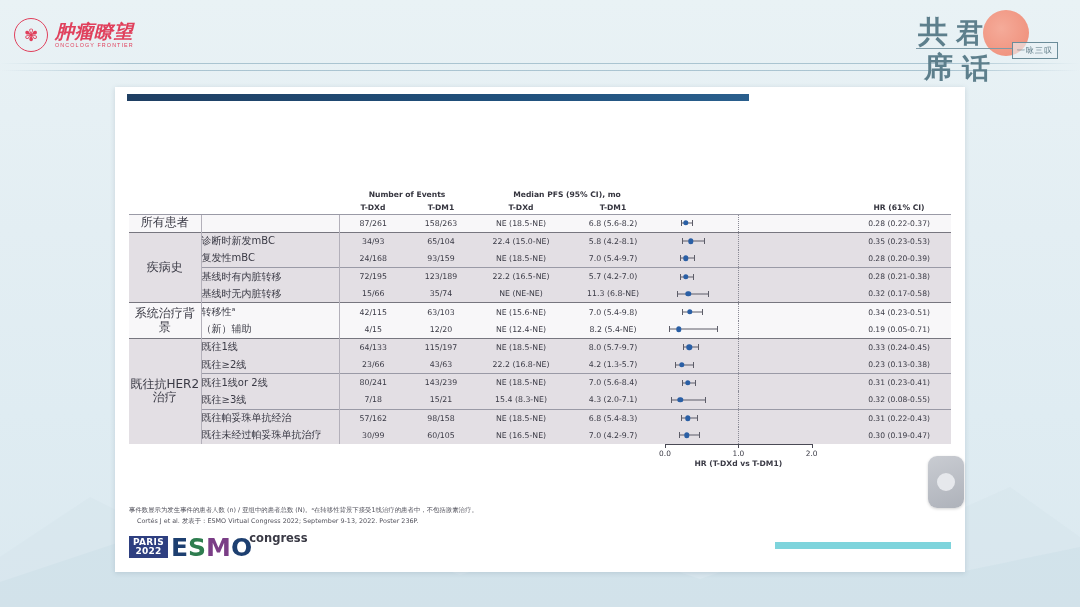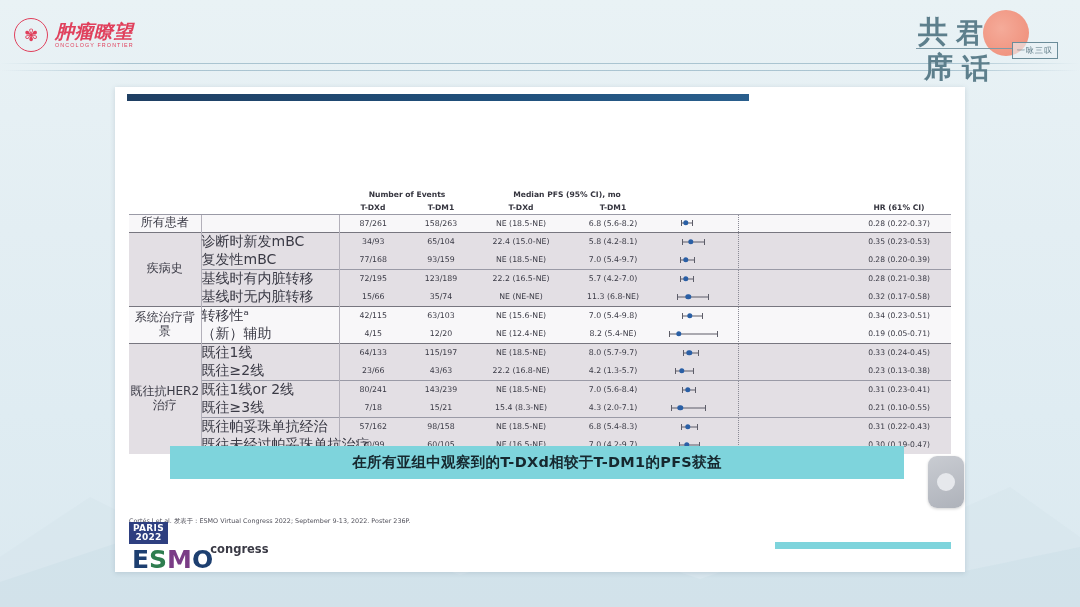--- a/index.html
+++ b/index.html
@@ -95,21 +95,21 @@
   tr.band-a td { background:#f8f7f9; }
   tr.band-b td { background:#e3dfe4; }
 
   td.c-grp {
     font-size:12px; color:#3a3a45; text-align:center;
     font-family:"DejaVu Sans", sans-serif; line-height:1.15;
     border-right:.9px solid #b3b0ba;
     margin-left:8px;
   }
   td.c-sub {
-    font-size:14px; color:#3a3a45; padding-left:10px;
+    font-size:10px; color:#3a3a45; padding-left:10px;
     font-family:"DejaVu Sans", sans-serif; white-space:nowrap;
     border-right:.9px solid #b3b0ba;
   }
   td.c-sub.ctr { text-align:center; padding-left:0; }
   td.c-num {
     font-size:7.8px; text-align:center; color:#3a3a45;
     font-family:"DejaVu Sans", sans-serif; white-space:nowrap;
   }
   td.c-hr {
     font-size:7.6px; text-align:center; color:#3a3a45;
@@ -161,24 +161,24 @@
     font-family:"DejaVu Sans", sans-serif; letter-spacing:.3px;
   }
 
   
   .fn {
     position:absolute; left:14px; width:720px;
     font-size:6.4px; color:#52525c; line-height:1.6;
     font-family:"DejaVu Sans", sans-serif;
   }
   .fn1 { top:418px; }
-  .fn2 { top:429px; }
-
-  
-  .esmo { position:absolute; left:14px; top:435px; height:26px; display:flex; align-items:flex-start;flex-direction:column; }
+  .fn2 { top:429px;margin-left:8px; }
+
+  
+  .esmo { position:absolute; left:14px; top:445px; height:26px; display:flex; align-items:flex-end; }
   .esmo-paris {
     background:#2e3f80; color:#fff; font-size:9px; font-weight:bold;
     line-height:1.02; padding:2px 4px; text-align:center;
     font-family:"DejaVu Sans", sans-serif; letter-spacing:.3px;
   }
   .esmo-word { display:flex; align-items:flex-end; margin-left:3px; }
   .esmo-word span {
     font-size:25px; font-weight:bold; line-height:.84;
     font-family:"DejaVu Sans", sans-serif;
   }
@@ -300,21 +300,21 @@
                 <div class="ci-cap" style="left:22.866666666666667px"></div>
                 <div class="ci-cap" style="left:44.86666666666667px"></div>
                 <div class="vref" style="left:79.33333333333334px;top:0;height:100%"></div>
                 <div class="ci-dot" style="left:31.666666666666668px"></div>
               </div>
             </td>
             <td class="c-hr">0.35 (0.23-0.53)</td>
           </tr>
           <tr class="drow band-b">
             <td class="c-sub">复发性mBC</td>
-            <td class="c-num">77/168</td>
+            <td class="c-num">24/168</td>
             <td class="c-num">93/159</td>
             <td class="c-num">NE (18.5-NE)</td>
             <td class="c-num">7.0 (5.4-9.7)</td>
             <td class="c-plot">
               <div class="plotbox">
                 <div class="ci-line" style="left:20.666666666666668px;width:13.933333333333334px"></div>
                 <div class="ci-cap" style="left:20.666666666666668px"></div>
                 <div class="ci-cap" style="left:34.6px"></div>
                 <div class="vref" style="left:79.33333333333334px;top:0;height:100%"></div>
                 <div class="ci-dot" style="left:26.533333333333335px"></div>
@@ -451,21 +451,21 @@
             <td class="c-num">4.3 (2.0-7.1)</td>
             <td class="c-plot">
               <div class="plotbox">
                 <div class="ci-line" style="left:11.866666666666667px;width:34.46666666666667px"></div>
                 <div class="ci-cap" style="left:11.866666666666667px"></div>
                 <div class="ci-cap" style="left:46.333333333333336px"></div>
                 <div class="vref" style="left:79.33333333333334px;top:0;height:100%"></div>
                 <div class="ci-dot" style="left:21.4px"></div>
               </div>
             </td>
-            <td class="c-hr">0.21 (0.10-0.55)</td>
+            <td class="c-hr">0.32 (0.08-0.55)</td>
           </tr>
           <tr class="drow band-b sep-top">
             <td class="c-sub">既往帕妥珠单抗经治</td>
             <td class="c-num">57/162</td>
             <td class="c-num">98/158</td>
             <td class="c-num">NE (18.5-NE)</td>
             <td class="c-num">6.8 (5.4-8.3)</td>
             <td class="c-plot">
               <div class="plotbox">
                 <div class="ci-line" style="left:22.133333333333333px;width:15.399999999999999px"></div>
@@ -504,22 +504,22 @@
           <div class="axis-lab" style="left: 536px;">0.0</div>
           <div class="axis-tick" style="left: 609.333px;"></div>
           <div class="axis-lab" style="left: 609.333px;">1.0</div>
           <div class="axis-tick" style="left: 682.667px;"></div>
           <div class="axis-lab" style="left: 682.667px;">2.0</div>
         </div>
       <div class="axis-title" id="axis-title" style="left: 609.333px;">HR (T-DXd vs T-DM1)</div>
     </div>
   </div>
 
-  <div class="concl">在所有亚组中观察到的T-DXd相较于T-DM1的PFS获益</div>
-
+
+  <div class="fn fn1">事件数显示为发生事件的患者人数 (n) / 亚组中的患者总数 (N)。ᵃ在转移性背景下接受1线治疗的患者中，不包括激素治疗。</div>
   <div class="fn fn2">Cortés J et al. 发表于：ESMO Virtual Congress 2022; September 9-13, 2022. Poster 236P.</div>
 
   <div class="esmo">
     <div class="esmo-paris">
       <div>PARIS</div>
       <div>2022</div>
     </div>
     <div class="esmo-word">
       <span class="l-e">E</span>
       <span class="l-s">S</span>

